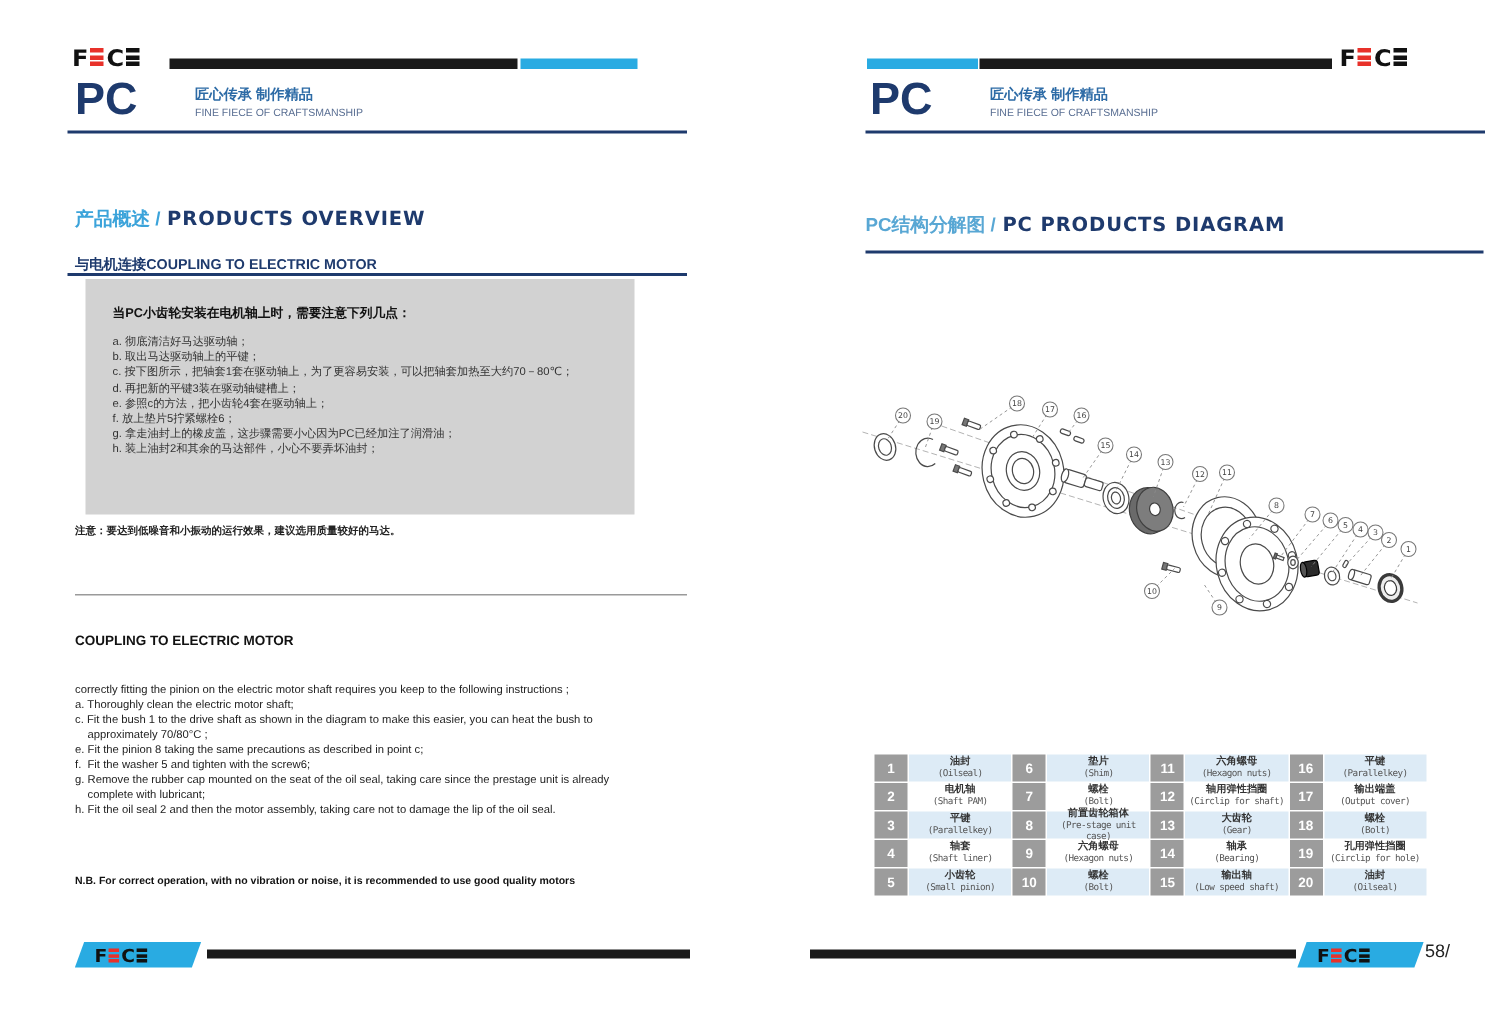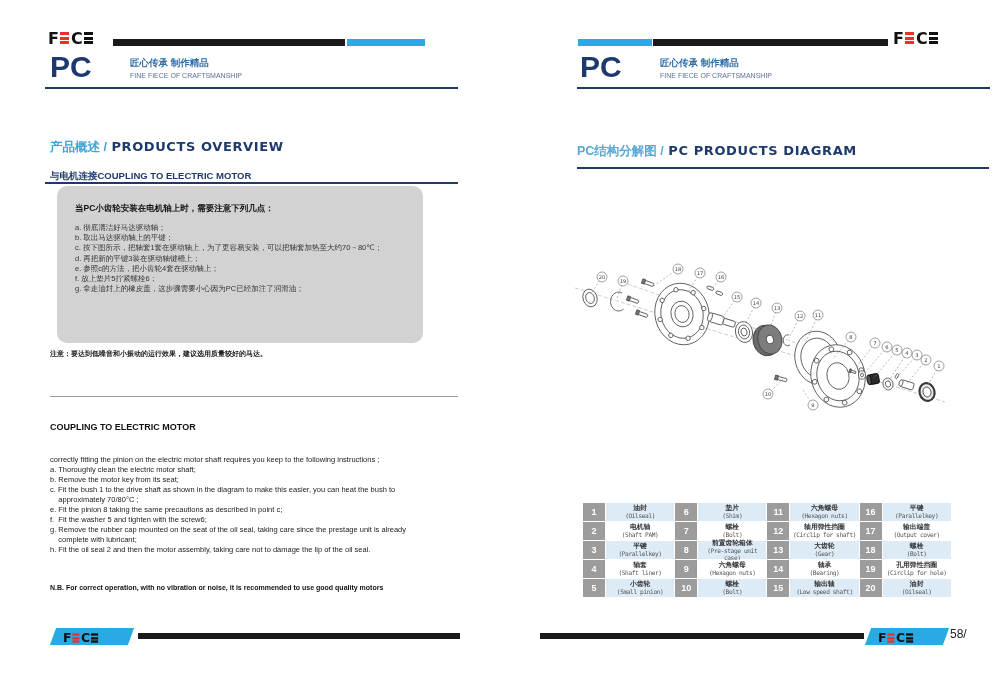--- a/index.html
+++ b/index.html
@@ -96,52 +96,52 @@
   <div class="abs hr-navy" style="left:45px;top:87px;width:413px;"></div>
 
   <div class="abs sec-title" style="left:50px;top:137px;">
     <span class="cn">产品概述 /</span>
     <span class="en">PRODUCTS OVERVIEW</span>
   </div>
 
   <div class="abs sub-head" style="left:50px;top:170px;">与电机连接COUPLING TO ELECTRIC MOTOR</div>
   <div class="abs hr-navy" style="left:45px;top:182px;width:413px;height:1.5px;"></div>
 
-  <div class="abs graybox" style="left:57px;top:186px;width:366px;height:157px;border-radius:10px;">
+  <div class="abs graybox" style="left:57px;top:186px;width:366px;height:157px;">
     <div class="gb-title">当PC小齿轮安装在电机轴上时，需要注意下列几点：</div>
 
       <div class="gb-item">a. 彻底清洁好马达驱动轴；</div>
 
       <div class="gb-item">b. 取出马达驱动轴上的平键；</div>
 
       <div class="gb-item">c. 按下图所示，把轴套1套在驱动轴上，为了更容易安装，可以把轴套加热至大约70－80℃；</div>
 
       <div class="gb-item">d. 再把新的平键3装在驱动轴键槽上；</div>
 
       <div class="gb-item">e. 参照c的方法，把小齿轮4套在驱动轴上；</div>
 
       <div class="gb-item">f. 放上垫片5拧紧螺栓6；</div>
 
       <div class="gb-item">g. 拿走油封上的橡皮盖，这步骤需要小心因为PC已经加注了润滑油；</div>
 
+      <div class="gb-item">h. 装上油封2和其余的马达部件，小心不要弄坏油封；</div>
 
   </div>
 
   <div class="abs note-line" style="left:50px;top:349px;">注意：要达到低噪音和小振动的运行效果，建议选用质量较好的马达。</div>
 
   <div class="abs hr-thin" style="left:50px;top:396px;width:408px;"></div>
 
   <div class="abs en-head" style="left:50px;top:422px;">COUPLING TO ELECTRIC MOTOR</div>
   <div class="abs" style="left:50px;top:455px;width:412px;">
 
       <div class="en-line">correctly fitting the pinion on the electric motor shaft requires you keep to the following instructions ;</div>
 
       <div class="en-line">a. Thoroughly clean the electric motor shaft;</div>
 
-      <div class="en-line">b. Remove the motor key from its seat;</div>
 
       <div class="en-line">c. Fit the bush 1 to the drive shaft as shown in the diagram to make this easier, you can heat the bush to</div>
 
       <div class="en-line">    approximately 70/80°C ;</div>
 
 
       <div class="en-line">e. Fit the pinion 8 taking the same precautions as described in point c;</div>
 
       <div class="en-line">f.  Fit the washer 5 and tighten with the screw6;</div>
 

